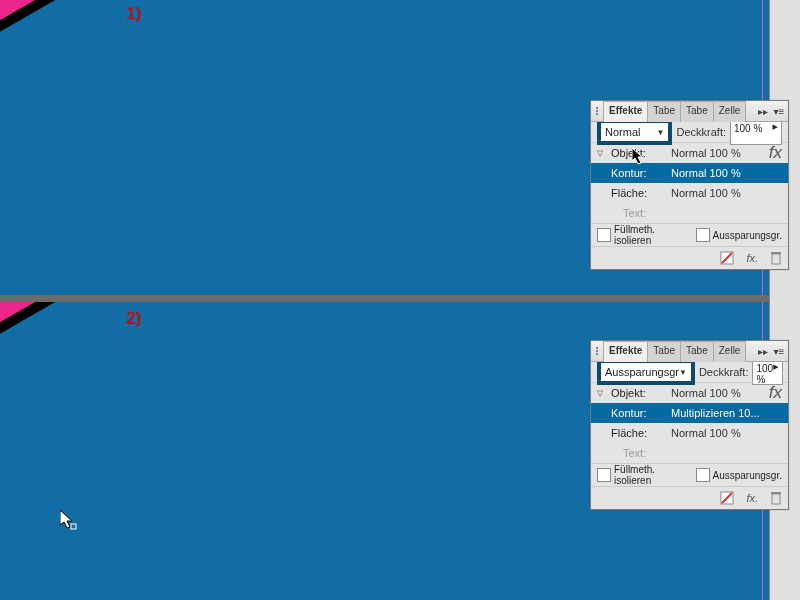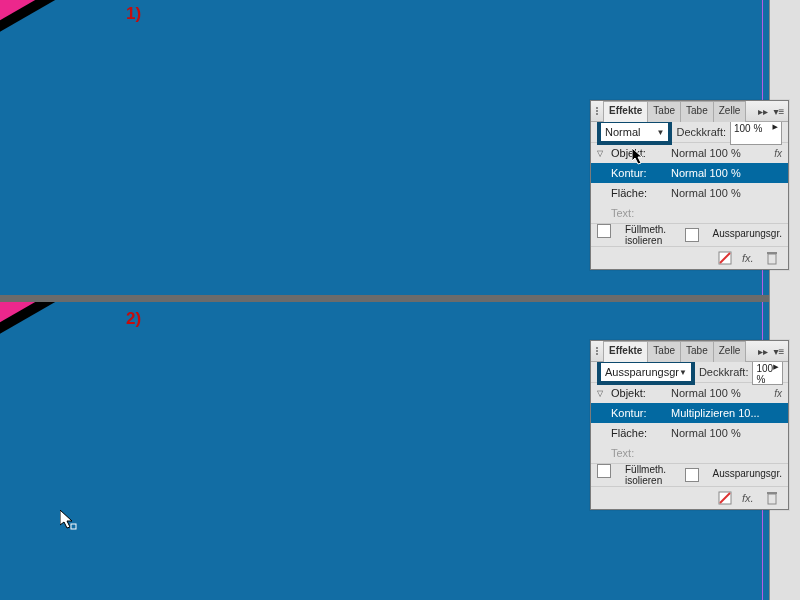--- a/index.html
+++ b/index.html
@@ -212,71 +212,72 @@
   }
   .list-row .name {
     width: 54px;
   }
   .list-row .val {
     flex: 1;
     color: #333;
   }
   .list-row .fx {
     font-style: italic;
-    font-size: 10px;
+    font-size: 17px;
     color: #555;
   }
   .list-row.selected {
     background: #0369a1;
     color: #fff;
   }
   .list-row.selected .val,
   .list-row.selected .fx,
   .list-row.selected .name { color: #fff; }
   .list-row.dim .name,
-  .list-row.dim .val { color: #999; }
+  .list-row.dim .val { color: #999; margin-left: 12px; }
 
   .checks {
     display: flex;
     align-items: center;
     height: 22px;
     padding: 0 6px;
     gap: 10px;
     border-top: 1px solid #ccc;
   }
   .cb {
     width: 12px;
     height: 12px;
     border: 1px solid #888;
     background: #fff;
     display: inline-block;
     flex: none;
   }
   .checks label {
     display: flex;
-    gap: 14px;
+    align-items: center;
+    gap: 3px;
     font-size: 10px;
   }
 
   .footer {
     display: flex;
     align-items: center;
     justify-content: flex-end;
     height: 22px;
     padding: 0 6px;
     gap: 8px;
     border-top: 1px solid #ccc;
     background: #e4e4e4;
   }
   .footer .ico {
     width: 16px;
     height: 16px;
     display: flex;
     align-items: center;
-    justify-content: flex-start;
+    justify-content: flex-end;
     font-size: 11px;
     color: #555;
   }
   .footer .ico svg { display: block; }
 
   .cursor {
     position: absolute;
     left: 60px;
     top: 510px;
     pointer-events: none;

